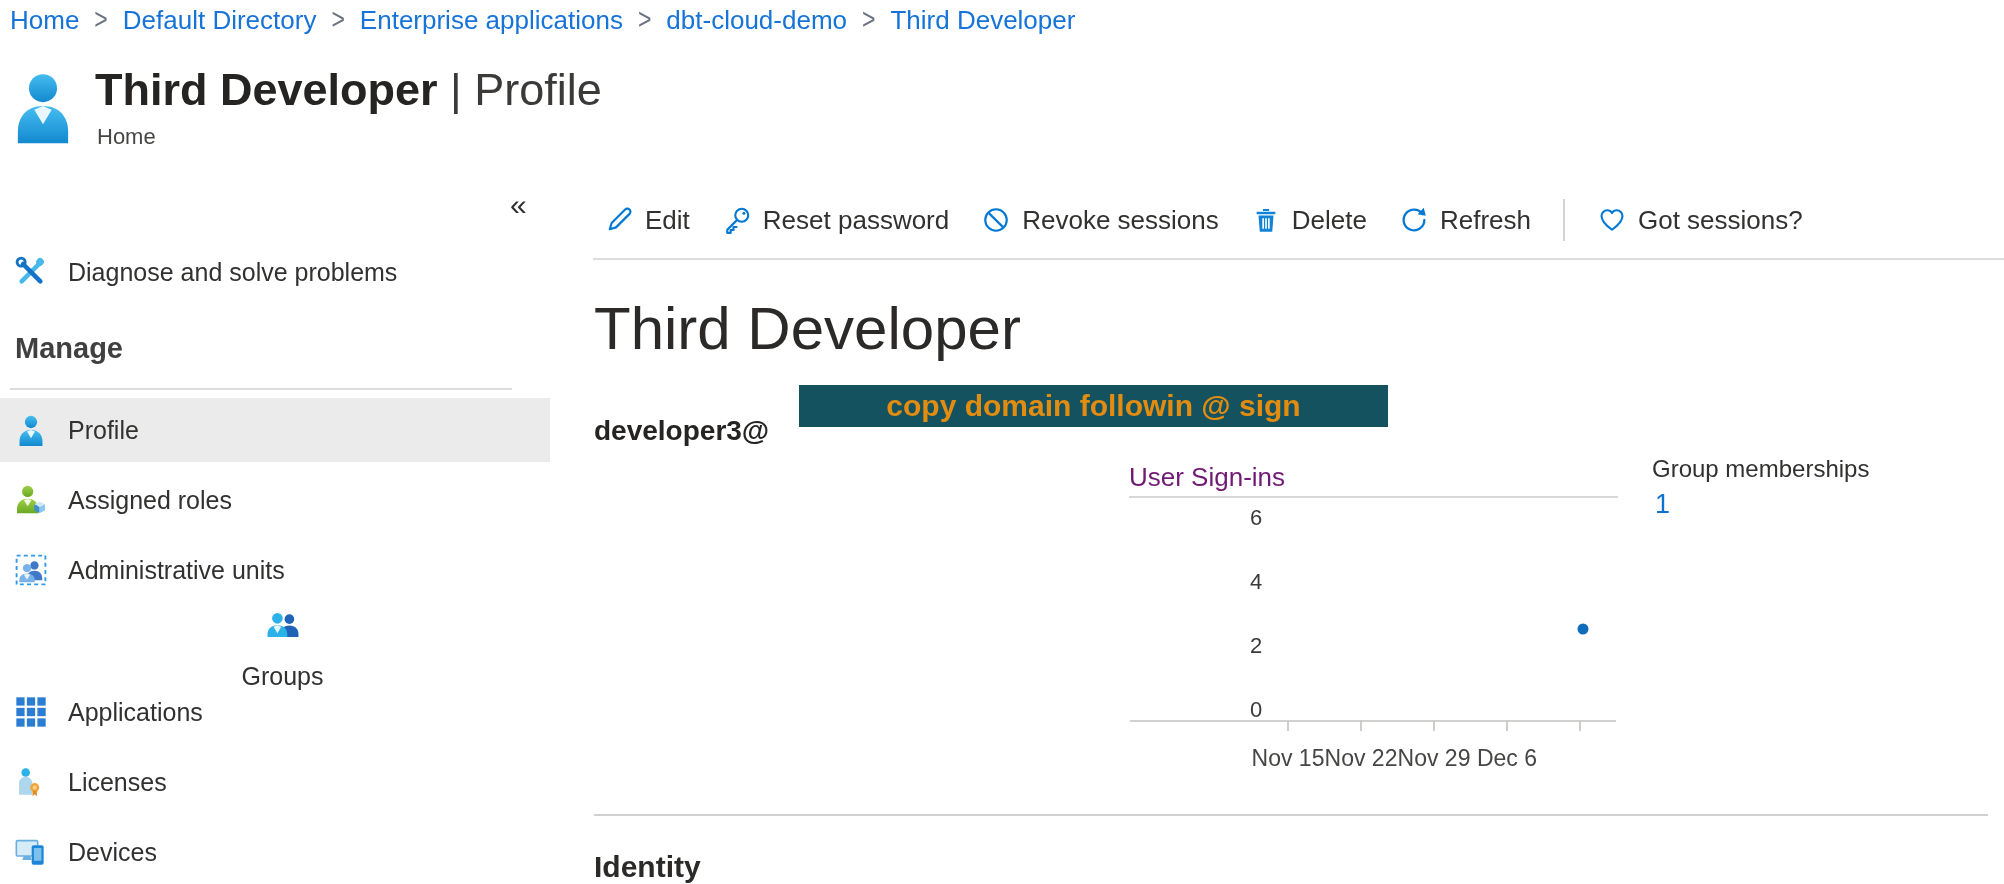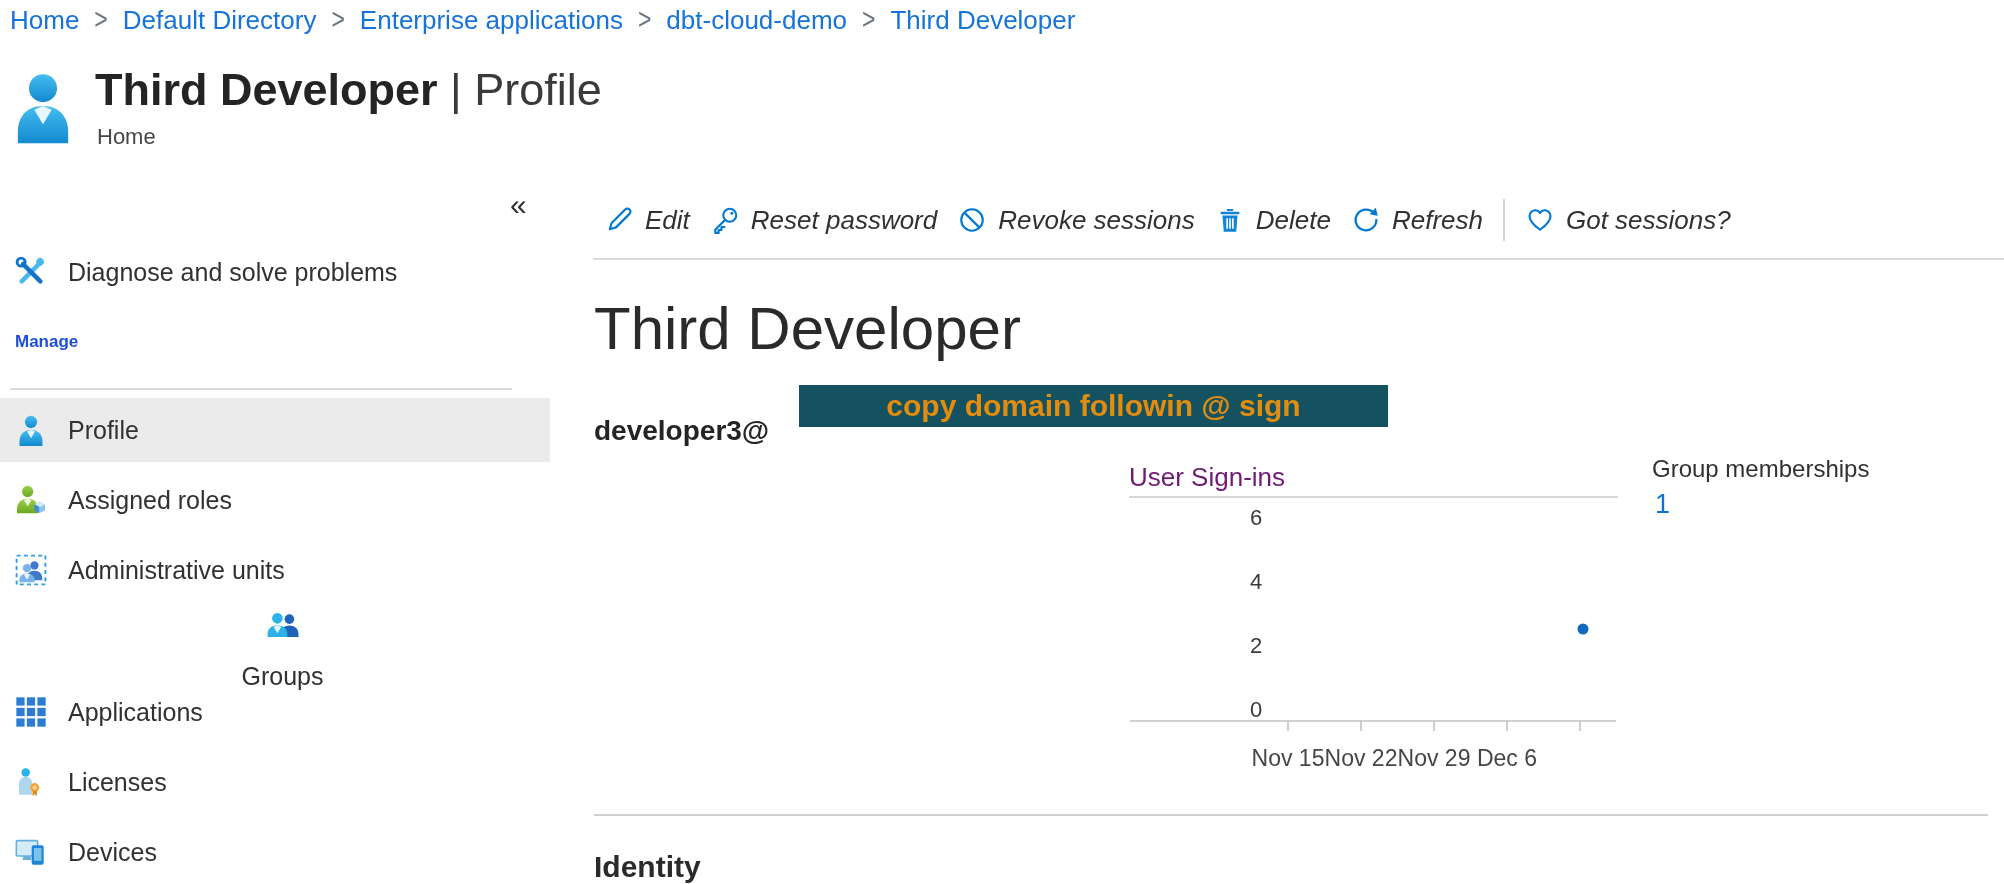--- a/index.html
+++ b/index.html
@@ -13,24 +13,24 @@
   .hdr-icon{position:absolute;left:14px;top:70px;}
   .hdr-title{position:absolute;left:95px;top:64px;font-size:45px;color:#3b3a39;white-space:nowrap;}
   .hdr-title .bold{font-weight:700;color:#252423;}
   .hdr-sub{position:absolute;left:97px;top:124px;font-size:22px;color:#484644;}
   
   .collapse{position:absolute;left:510px;top:190px;font-size:30px;color:#323130;cursor:pointer;line-height:1;}
   .nav-item{position:absolute;left:0;width:550px;height:64px;display:flex;align-items:center;gap:21px;padding-left:15px;box-sizing:border-box;cursor:pointer;}
   .nav-item.selected{background:#ebebeb;}
   .nav-label{font-size:25px;color:#323130;white-space:nowrap;}
   .nvi{width:32px;height:32px;flex:0 0 32px;}
-  .section-label{position:absolute;left:15px;top:332px;font-size:17px;font-weight:700;color:#1d4ed8;}
+  .section-label{position:absolute;left:15px;top:332px;font-size:29px;font-weight:700;color:#404040;}
   .side-div{position:absolute;left:10px;top:388px;width:502px;height:2px;background:#dcdcdc;}
   
-  .toolbar{position:absolute;left:604px;top:194px;height:52px;display:flex;align-items:center;gap:20px;font-style:italic;}
+  .toolbar{position:absolute;left:604px;top:194px;height:52px;display:flex;align-items:center;gap:32px;}
   .tb-btn{display:flex;align-items:center;gap:11px;cursor:pointer;}
   .tb-btn span{font-size:26px;color:#323130;white-space:nowrap;}
   .tbi{width:30px;height:30px;}
   .tb-sep{width:2px;height:42px;background:#d6d4d2;}
   .tb-div{position:absolute;left:593px;top:258px;width:1411px;height:2px;background:#dedcda;}
   
   .h1{position:absolute;left:594px;top:294px;font-size:60px;font-weight:300;color:#2b2a29;white-space:nowrap;}
   .email-prefix{position:absolute;left:594px;top:389px;font-size:28px;font-weight:700;color:#252423;margin-top:26px;}
   .redaction{position:absolute;left:799px;top:385px;width:589px;height:42px;background:#15525f;
              color:#e28c10;font-size:30px;font-weight:700;text-align:center;line-height:42px;white-space:nowrap;}

